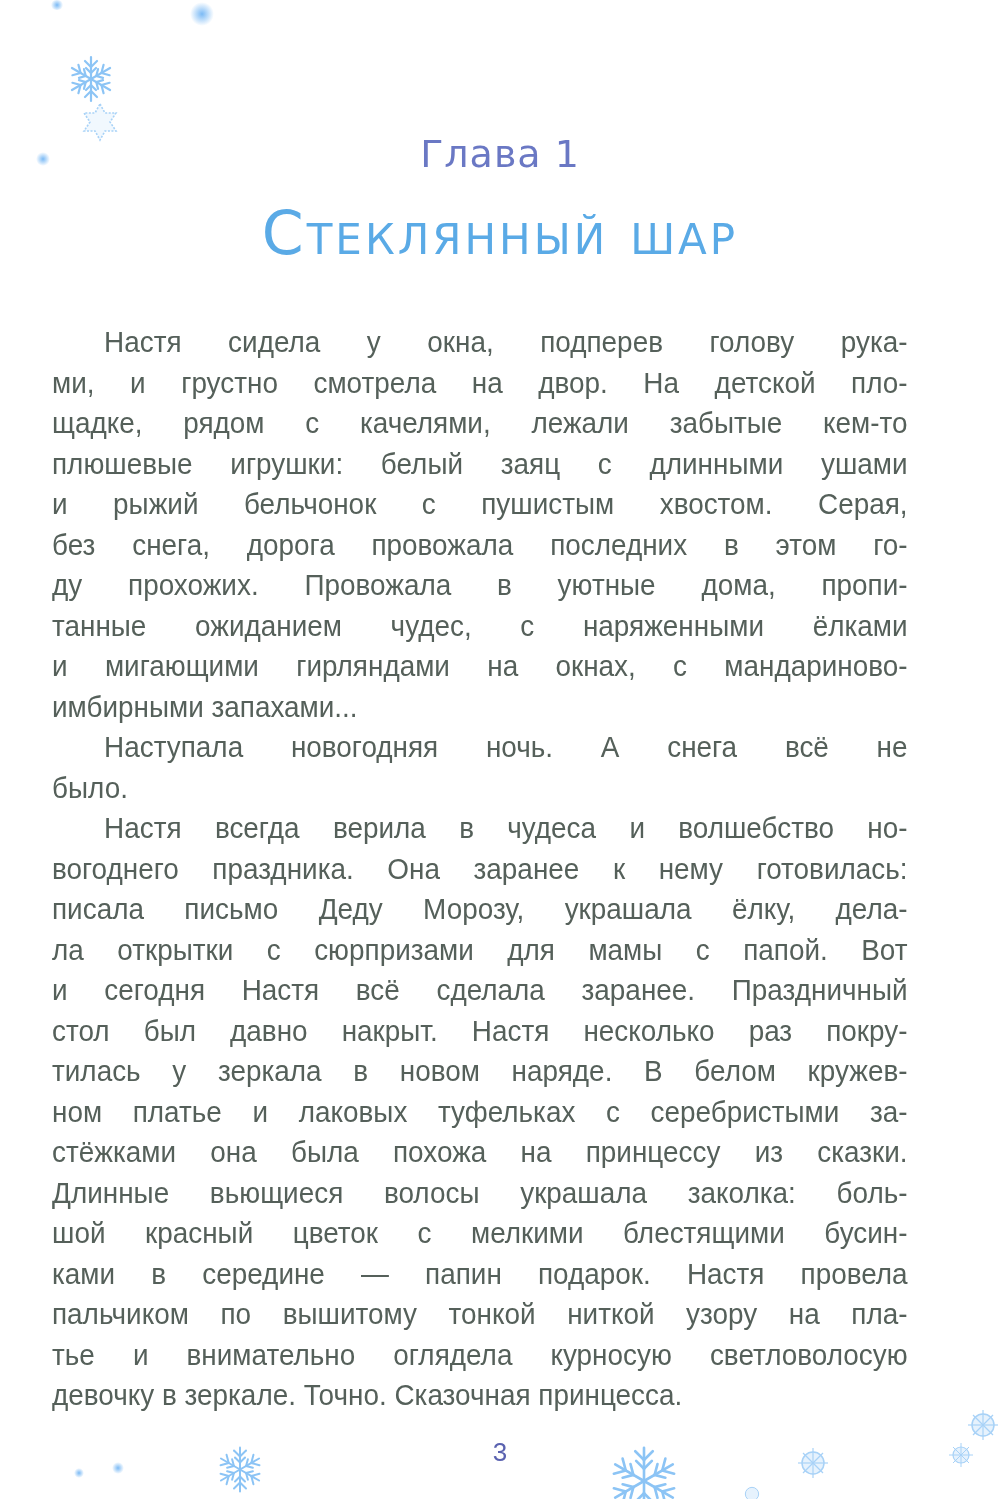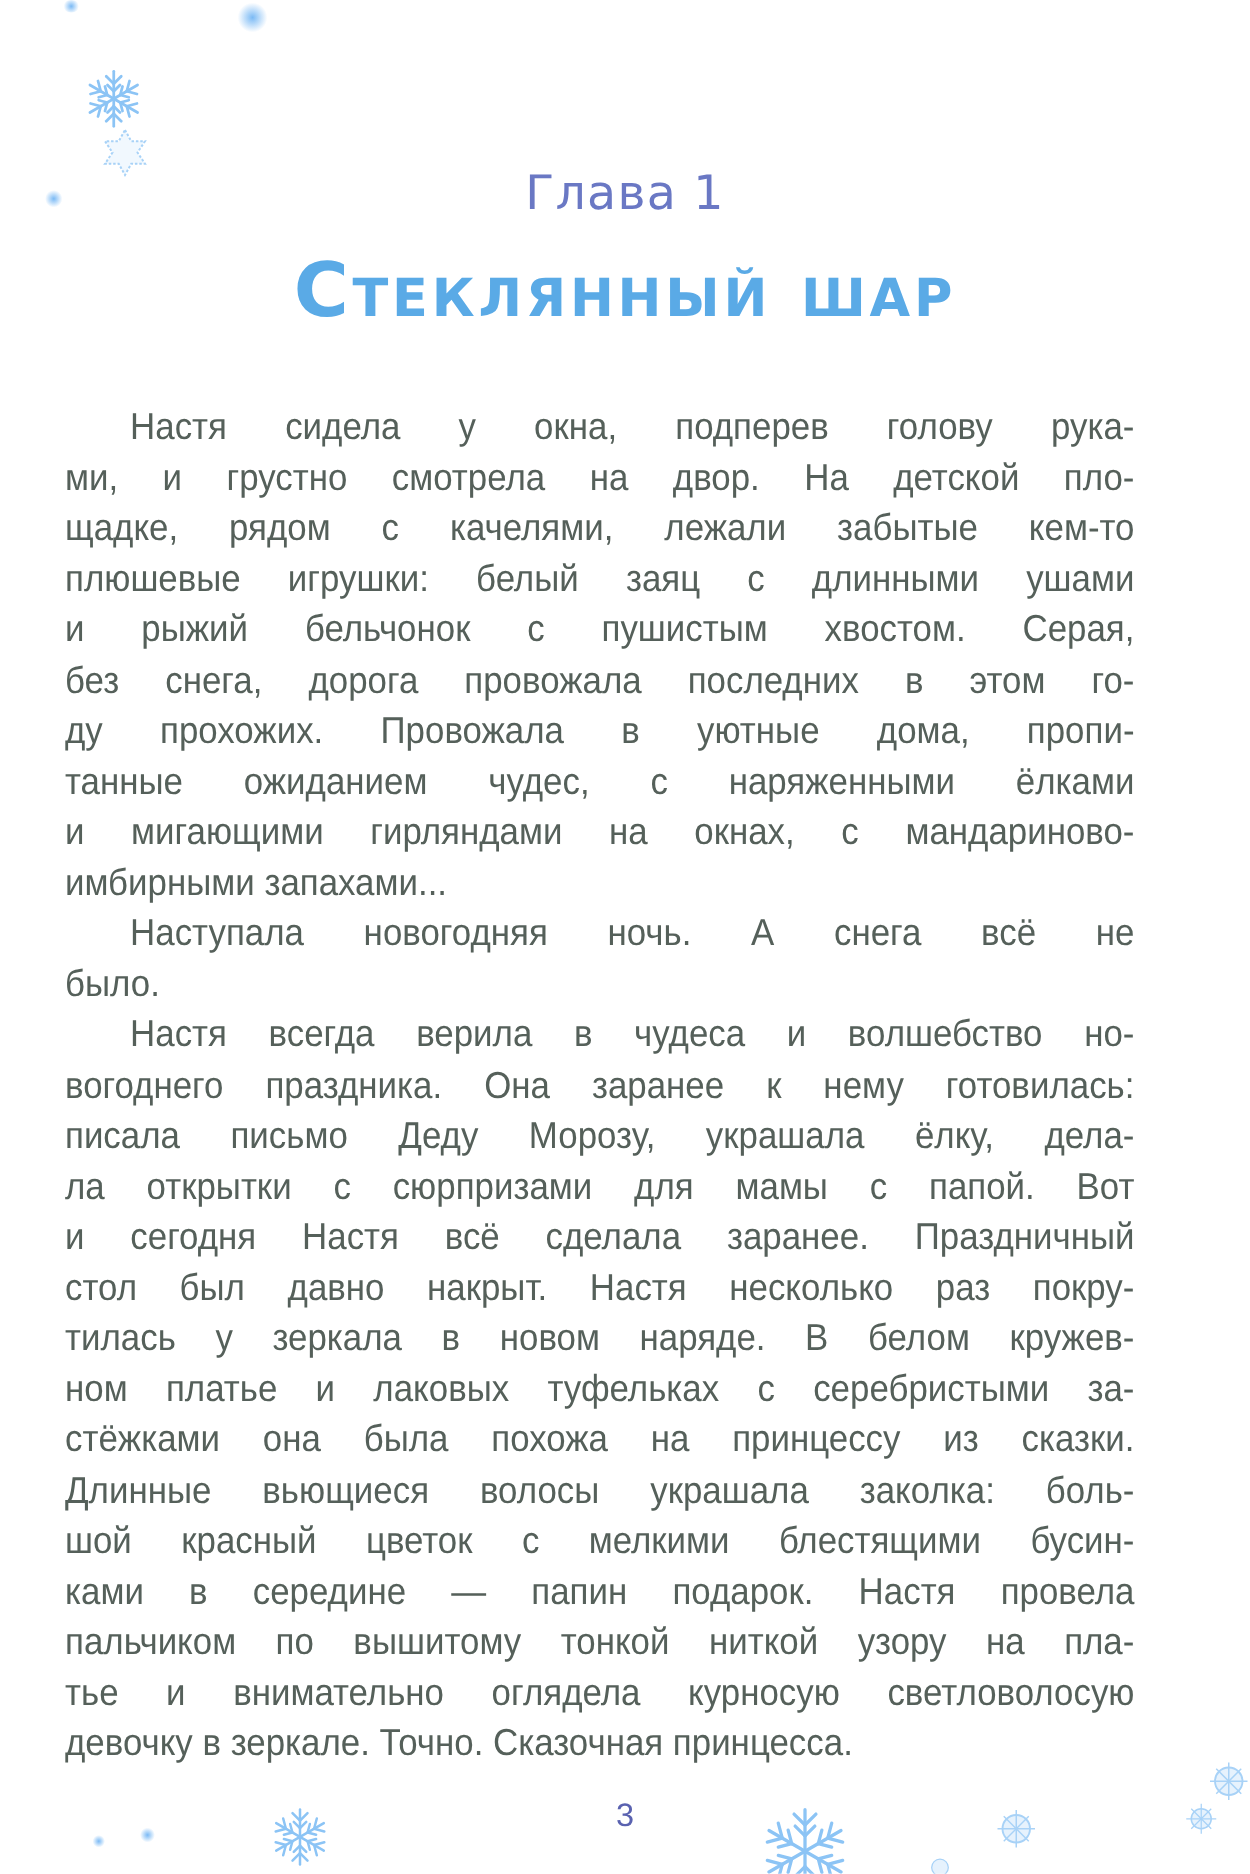--- a/index.html
+++ b/index.html
@@ -11,21 +11,21 @@
     .page { position: absolute; inset: 0; padding-left: 16px; }
     .chapter-label {
       position: absolute; top: 132px; left: 0; width: 100%;
       text-align: center; font-size: 38px; color: #6a78c4;
       font-family: "DejaVu Sans", sans-serif; letter-spacing: 1px;
     }
     .chapter-title {
       position: absolute; top: 198px; left: 0; width: 100%;
       text-align: center; font-size: 60px; color: #5aaae6;
       font-family: "DejaVu Sans", sans-serif; font-variant: small-caps;
-      letter-spacing: 3px; font-weight: bold;
+      letter-spacing: 3px; font-weight: normal;
     }
     .body-text {
       position: absolute; top: 322px; left: 52px; width: 856px;
       font-size: 30px; line-height: 40.5px; color: #55605a;
       font-family: "Liberation Sans", sans-serif;
       transform: scaleX(0.93); transform-origin: left top;
     }
     .line {
       display: flex; justify-content: space-between; white-space: nowrap;
       width: 920px;

